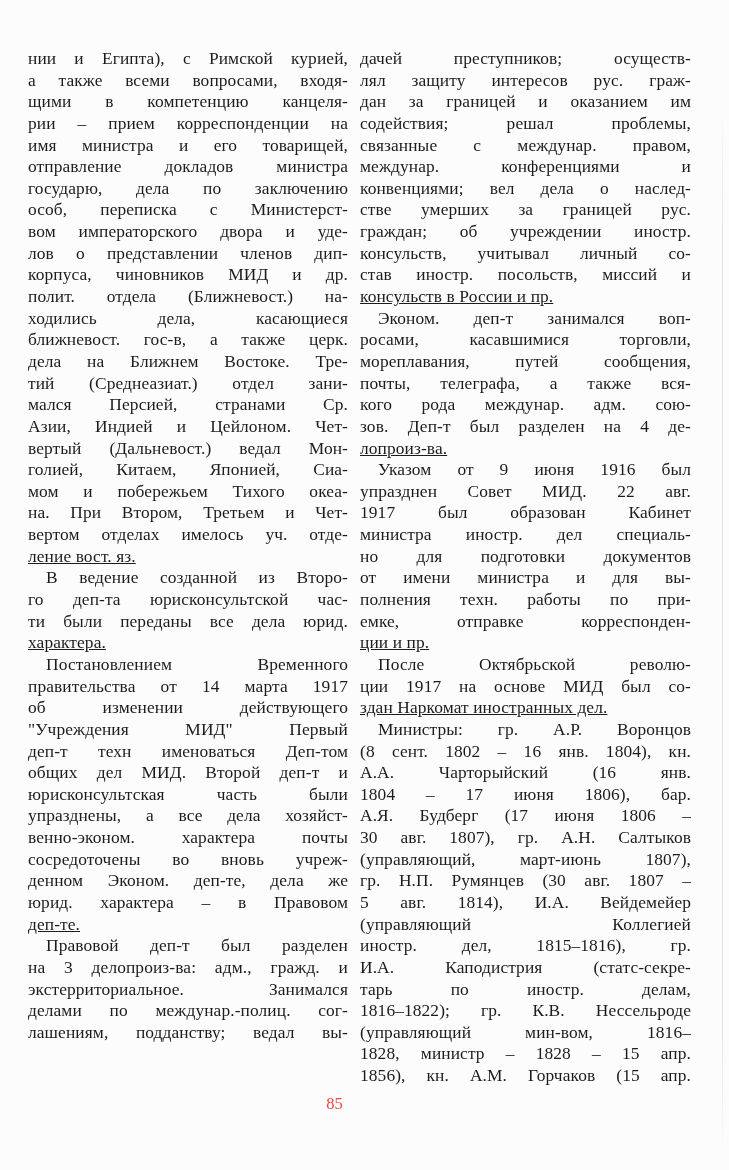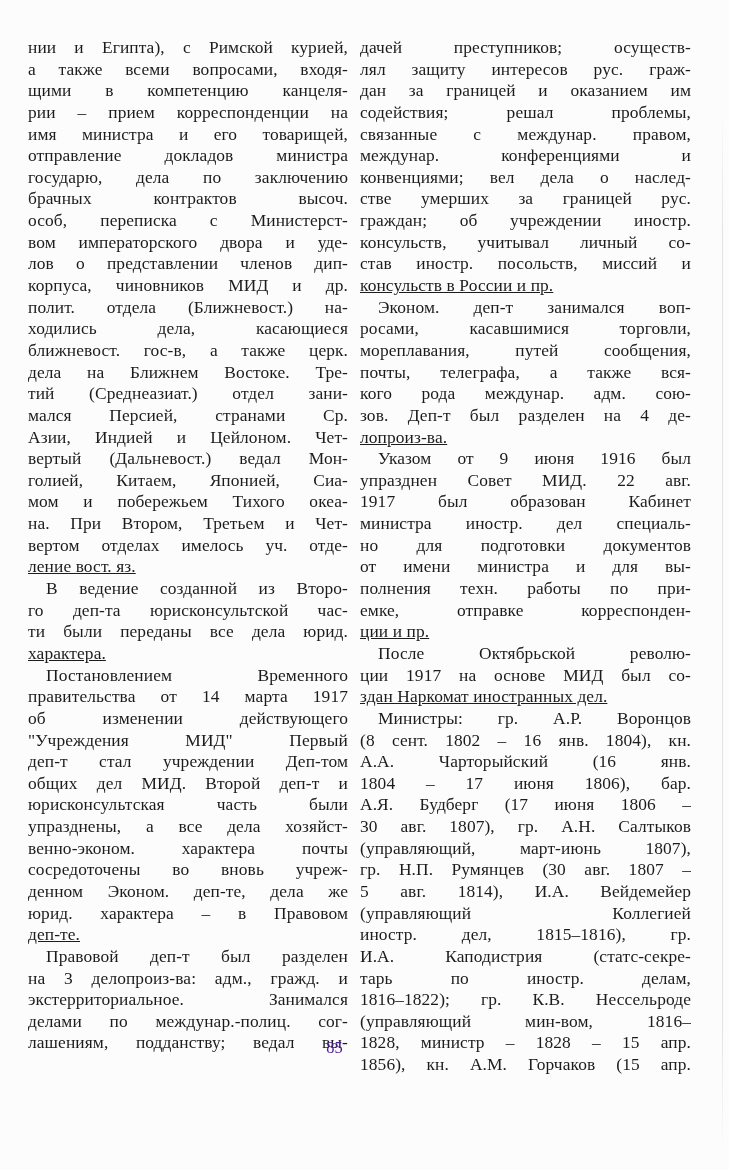--- a/index.html
+++ b/index.html
@@ -23,45 +23,46 @@
     position: absolute;
     left: 28px;
     top: 37px;
     width: 663px;
     display: flex;
   }
   .column {
     font-size: 17.4px;
     line-height: 21.65px;
     letter-spacing: 0.1px;
+    margin-top: 11px;
   }
   .column-left  { width: 320px; margin-right: 12px; }
   .column-right { width: 331px; }
   .line {
     text-align: justify;
     text-align-last: justify;
     overflow: hidden;
     white-space: normal;
     height: 21.65px;
   }
   .line.last {
     text-align-last: left;
     text-decoration: underline;
   }
   .line.indent {
     text-indent: 18px;
   }
   .page-number {
     position: absolute;
-    top: 1038px;
+    top: 1094px;
     left: 0;
     width: 669px;  
     text-align: center;
     font-size: 16.5px;
-    color: #4c1d95;
+    color: #ef4444;
   }
   .edge-shadow {
     position: absolute;
     top: 108px;
     bottom: 18px;
     right: 6px;
     width: 1.5px;
     background: linear-gradient(to bottom, rgba(0,0,0,0) 0%, rgba(0,0,0,0.10) 12%, rgba(0,0,0,0.10) 88%, rgba(0,0,0,0) 100%);
   }
 </style>
@@ -72,21 +73,20 @@
 
   <div class="text-block">
     <div class="column column-left">
         <div class="line">нии и Египта), с Римской курией,</div>
         <div class="line">а также всеми вопросами, входя-</div>
         <div class="line">щими в компетенцию канцеля-</div>
         <div class="line">рии – прием корреспонденции на</div>
         <div class="line">имя министра и его товарищей,</div>
         <div class="line">отправление докладов министра</div>
         <div class="line">государю, дела по заключению</div>
-        <div class="line">брачных контрактов высоч.</div>
         <div class="line">особ, переписка с Министерст-</div>
         <div class="line">вом императорского двора и уде-</div>
         <div class="line">лов о представлении членов дип-</div>
         <div class="line">корпуса, чиновников МИД и др.</div>
         <div class="line">полит. отдела (Ближневост.) на-</div>
         <div class="line">ходились дела, касающиеся</div>
         <div class="line">ближневост. гос-в, а также церк.</div>
         <div class="line">дела на Ближнем Востоке. Тре-</div>
         <div class="line">тий (Среднеазиат.) отдел зани-</div>
         <div class="line">мался Персией, странами Ср.</div>
@@ -98,21 +98,21 @@
         <div class="line">вертом отделах имелось уч. отде-</div>
         <div class="line last">ление вост. яз.</div>
         <div class="line indent">В ведение созданной из Второ-</div>
         <div class="line">го деп-та юрисконсультской час-</div>
         <div class="line">ти были переданы все дела юрид.</div>
         <div class="line last">характера.</div>
         <div class="line indent">Постановлением Временного</div>
         <div class="line">правительства от 14 марта 1917</div>
         <div class="line">об изменении действующего</div>
         <div class="line">"Учреждения МИД" Первый</div>
-        <div class="line">деп-т стал учреждении Деп-том</div>
+        <div class="line">деп-т техн именоваться Деп-том</div>
         <div class="line">общих дел МИД. Второй деп-т и</div>
         <div class="line">юрисконсультская часть были</div>
         <div class="line">упразднены, а все дела хозяйст-</div>
         <div class="line">венно-эконом. характера почты</div>
         <div class="line">сосредоточены во вновь учреж-</div>
         <div class="line">денном Эконом. деп-те, дела же</div>
         <div class="line">юрид. характера – в Правовом</div>
         <div class="line last">деп-те.</div>
         <div class="line indent">Правовой деп-т был разделен</div>
         <div class="line">на 3 делопроиз-ва: адм., гражд. и</div>

